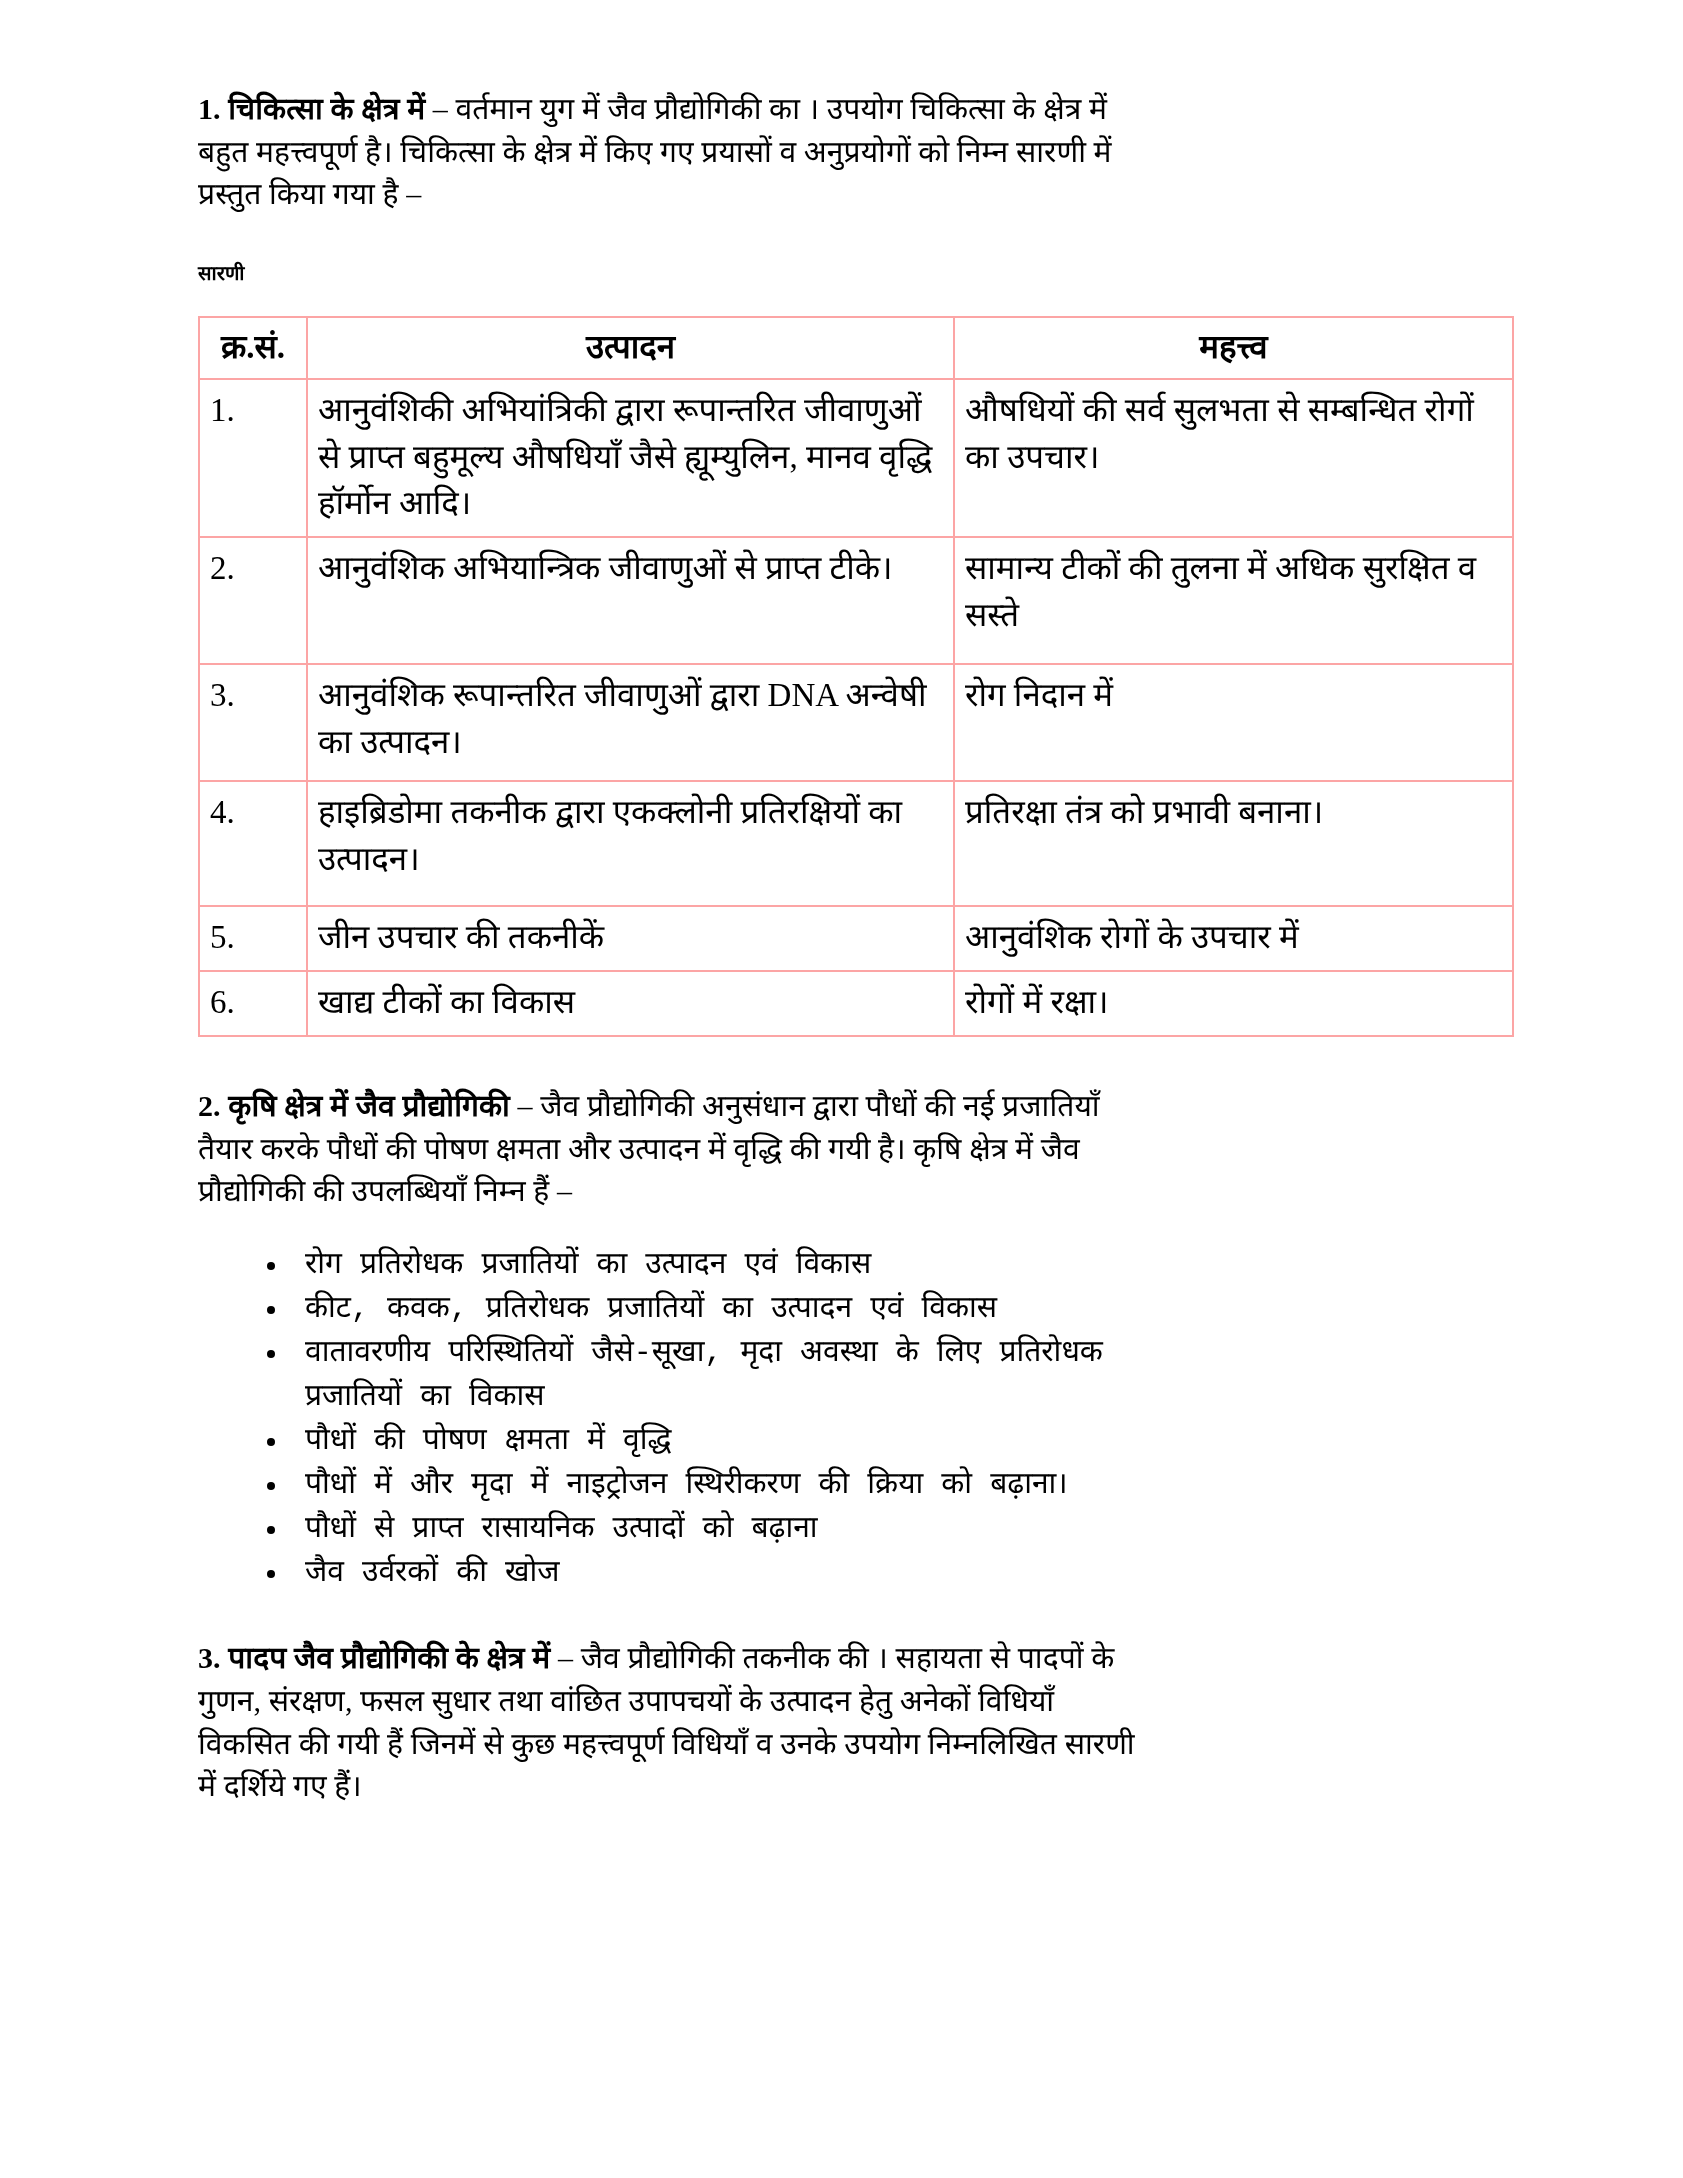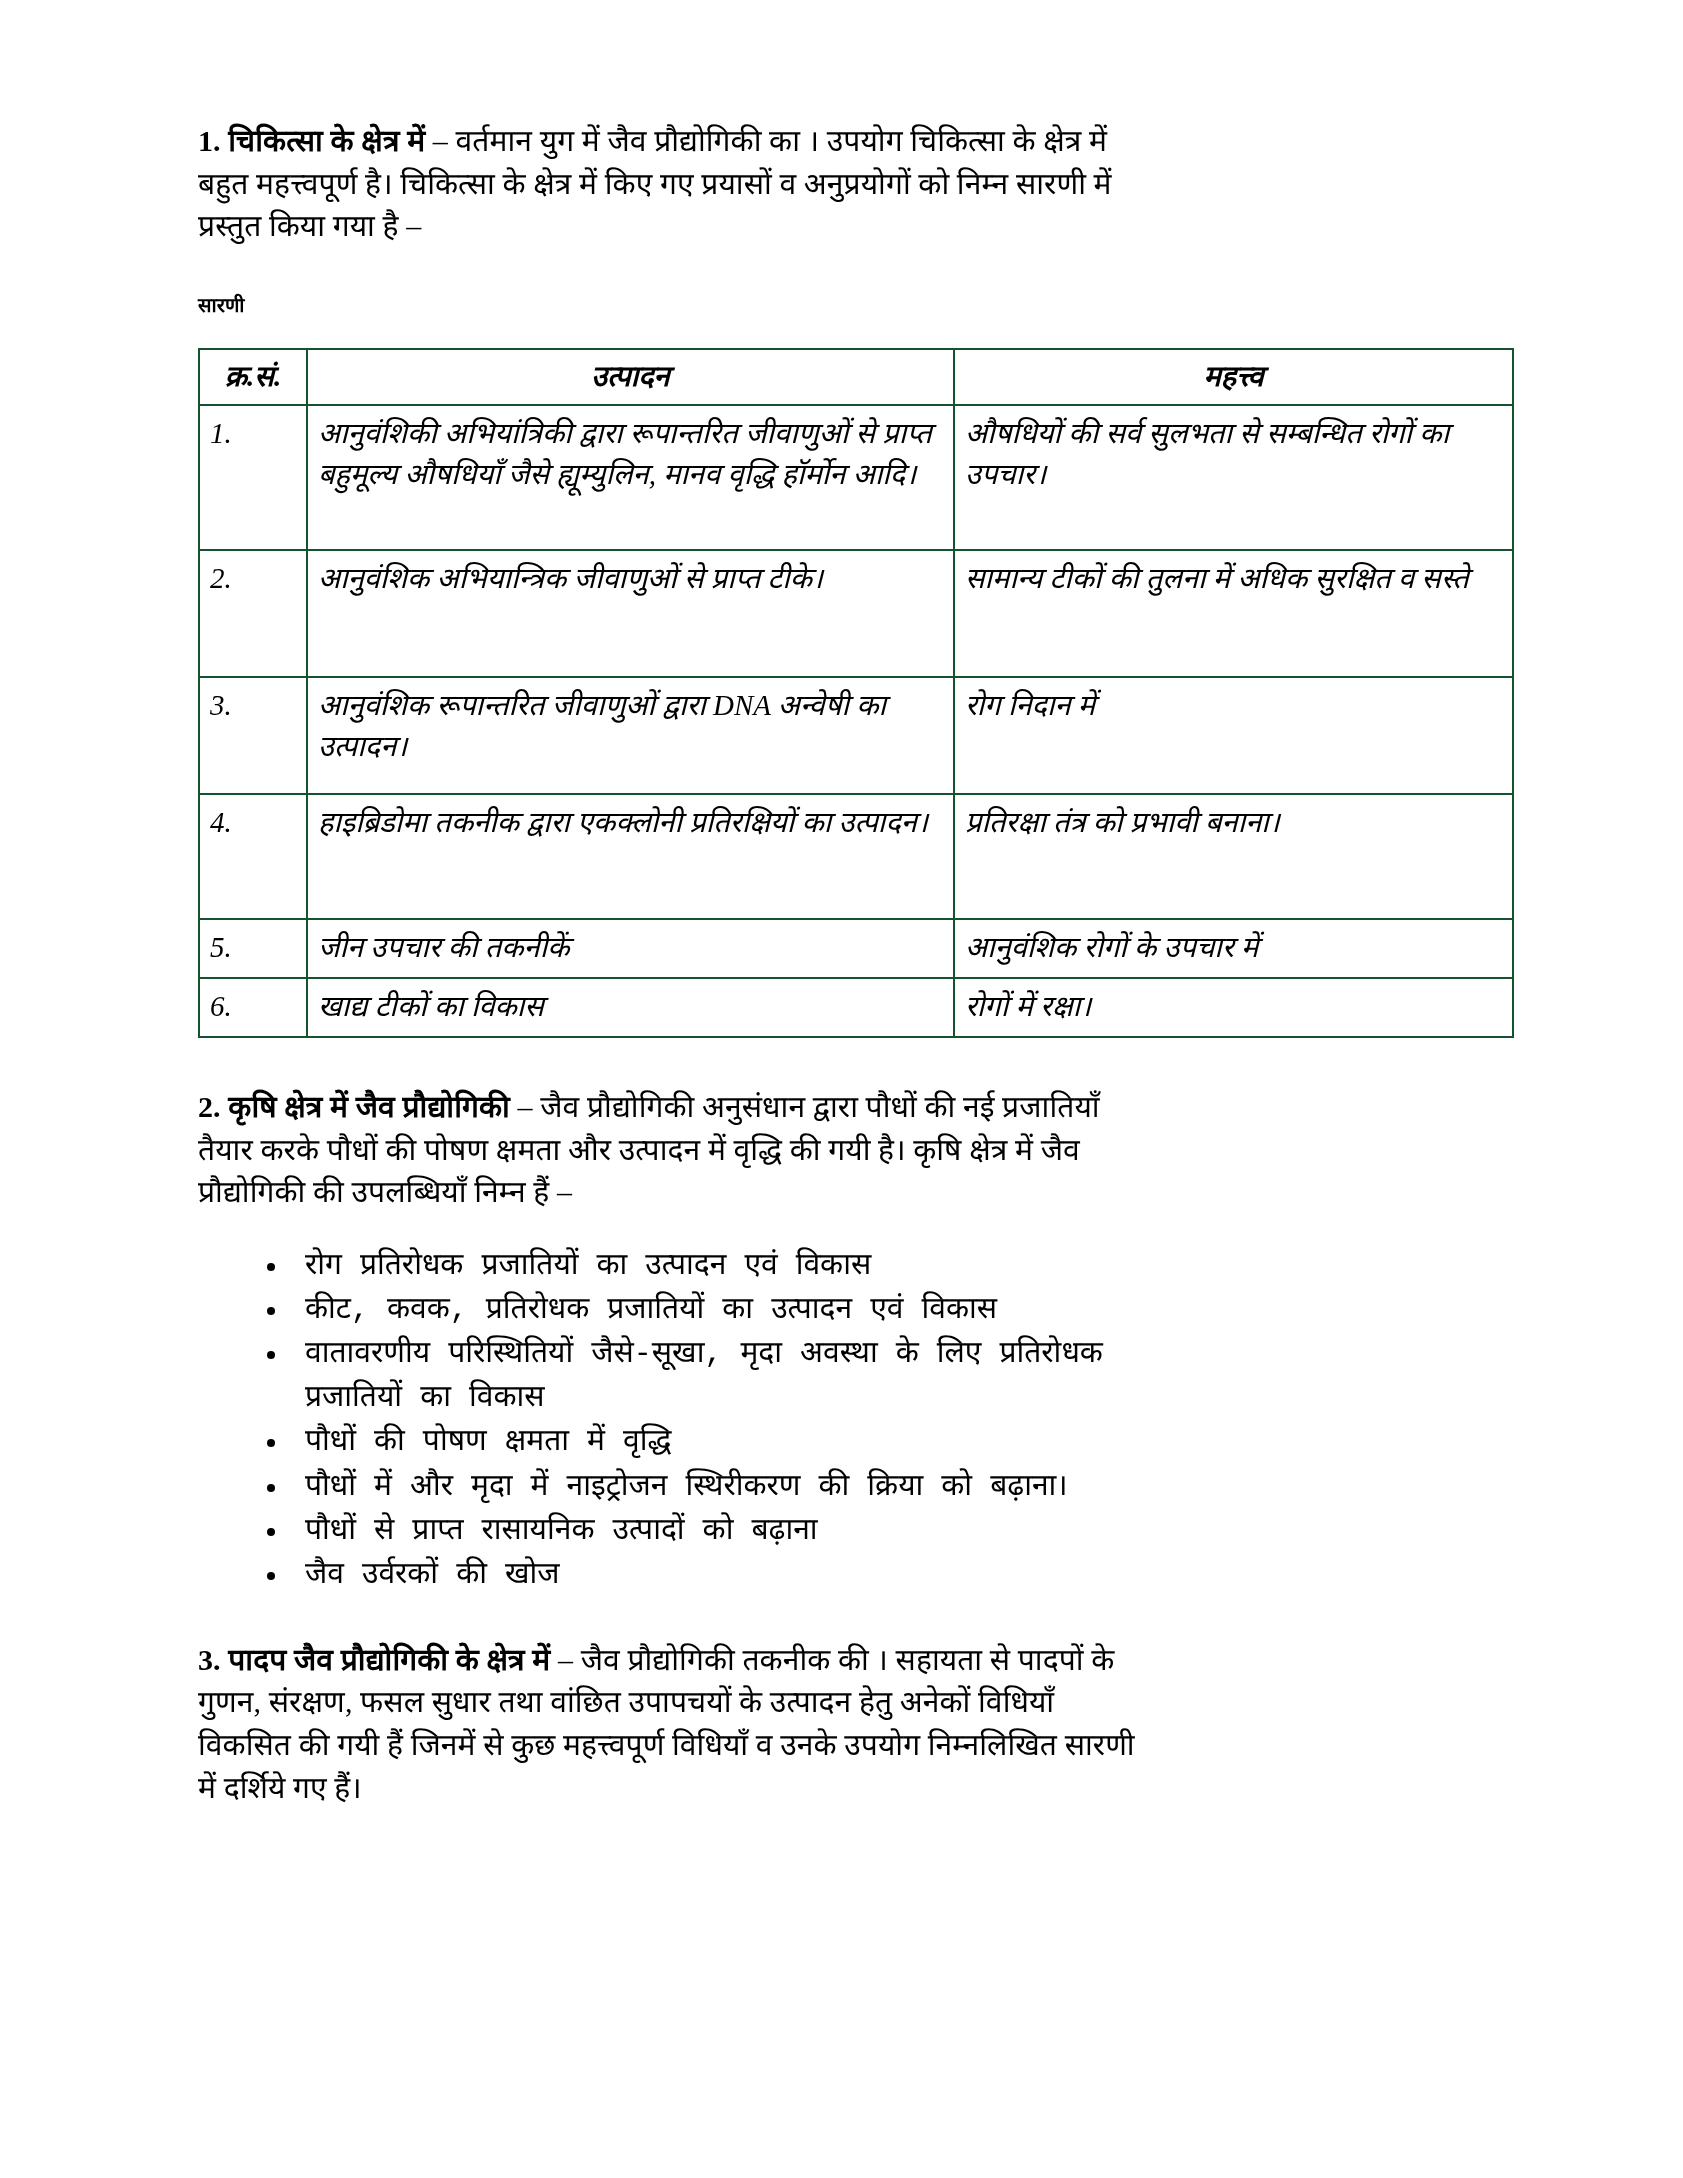--- a/index.html
+++ b/index.html
@@ -13,21 +13,21 @@
     font-family: "Liberation Serif", "DejaVu Serif", serif;
     color: #000000;
     -webkit-font-smoothing: antialiased;
   }
   .page {
     position: relative;
     width: 1348px;
     height: 2178px;
     background: #ffffff;
     box-sizing: border-box;
-    padding: 120px 198px 0 198px;
+    padding: 88px 198px 0 198px;
   }
   .para {
     font-size: 30px;
     line-height: 1.42;
     text-align: left;
     margin: 0 0 0 0;
     letter-spacing: 0.1px;
   }
   .para .lead {
     font-weight: bold;
@@ -44,28 +44,27 @@
     margin: 0;
   }
 
   table.data-table {
     border-collapse: collapse;
     width: 1315px;
     table-layout: fixed;
     margin: 0;
   }
   table.data-table td, table.data-table th {
-    border: 2px solid #14532d;
+    border: 2px solid #fca5a5;
     vertical-align: top;
     padding: 7px 10px 9px 10px;
-    font-size: 29px;
+    font-size: 33px;
     line-height: 1.42;
     font-weight: normal;
     text-align: left;
-    font-style: italic;
   }
   table.data-table th {
     text-align: center;
     font-weight: bold;
     padding-top: 6px;
     padding-bottom: 7px;
   }
   col.c-sn   { width: 108px; }
   col.c-prod { width: 647px; }
   col.c-imp  { width: 559px; }

